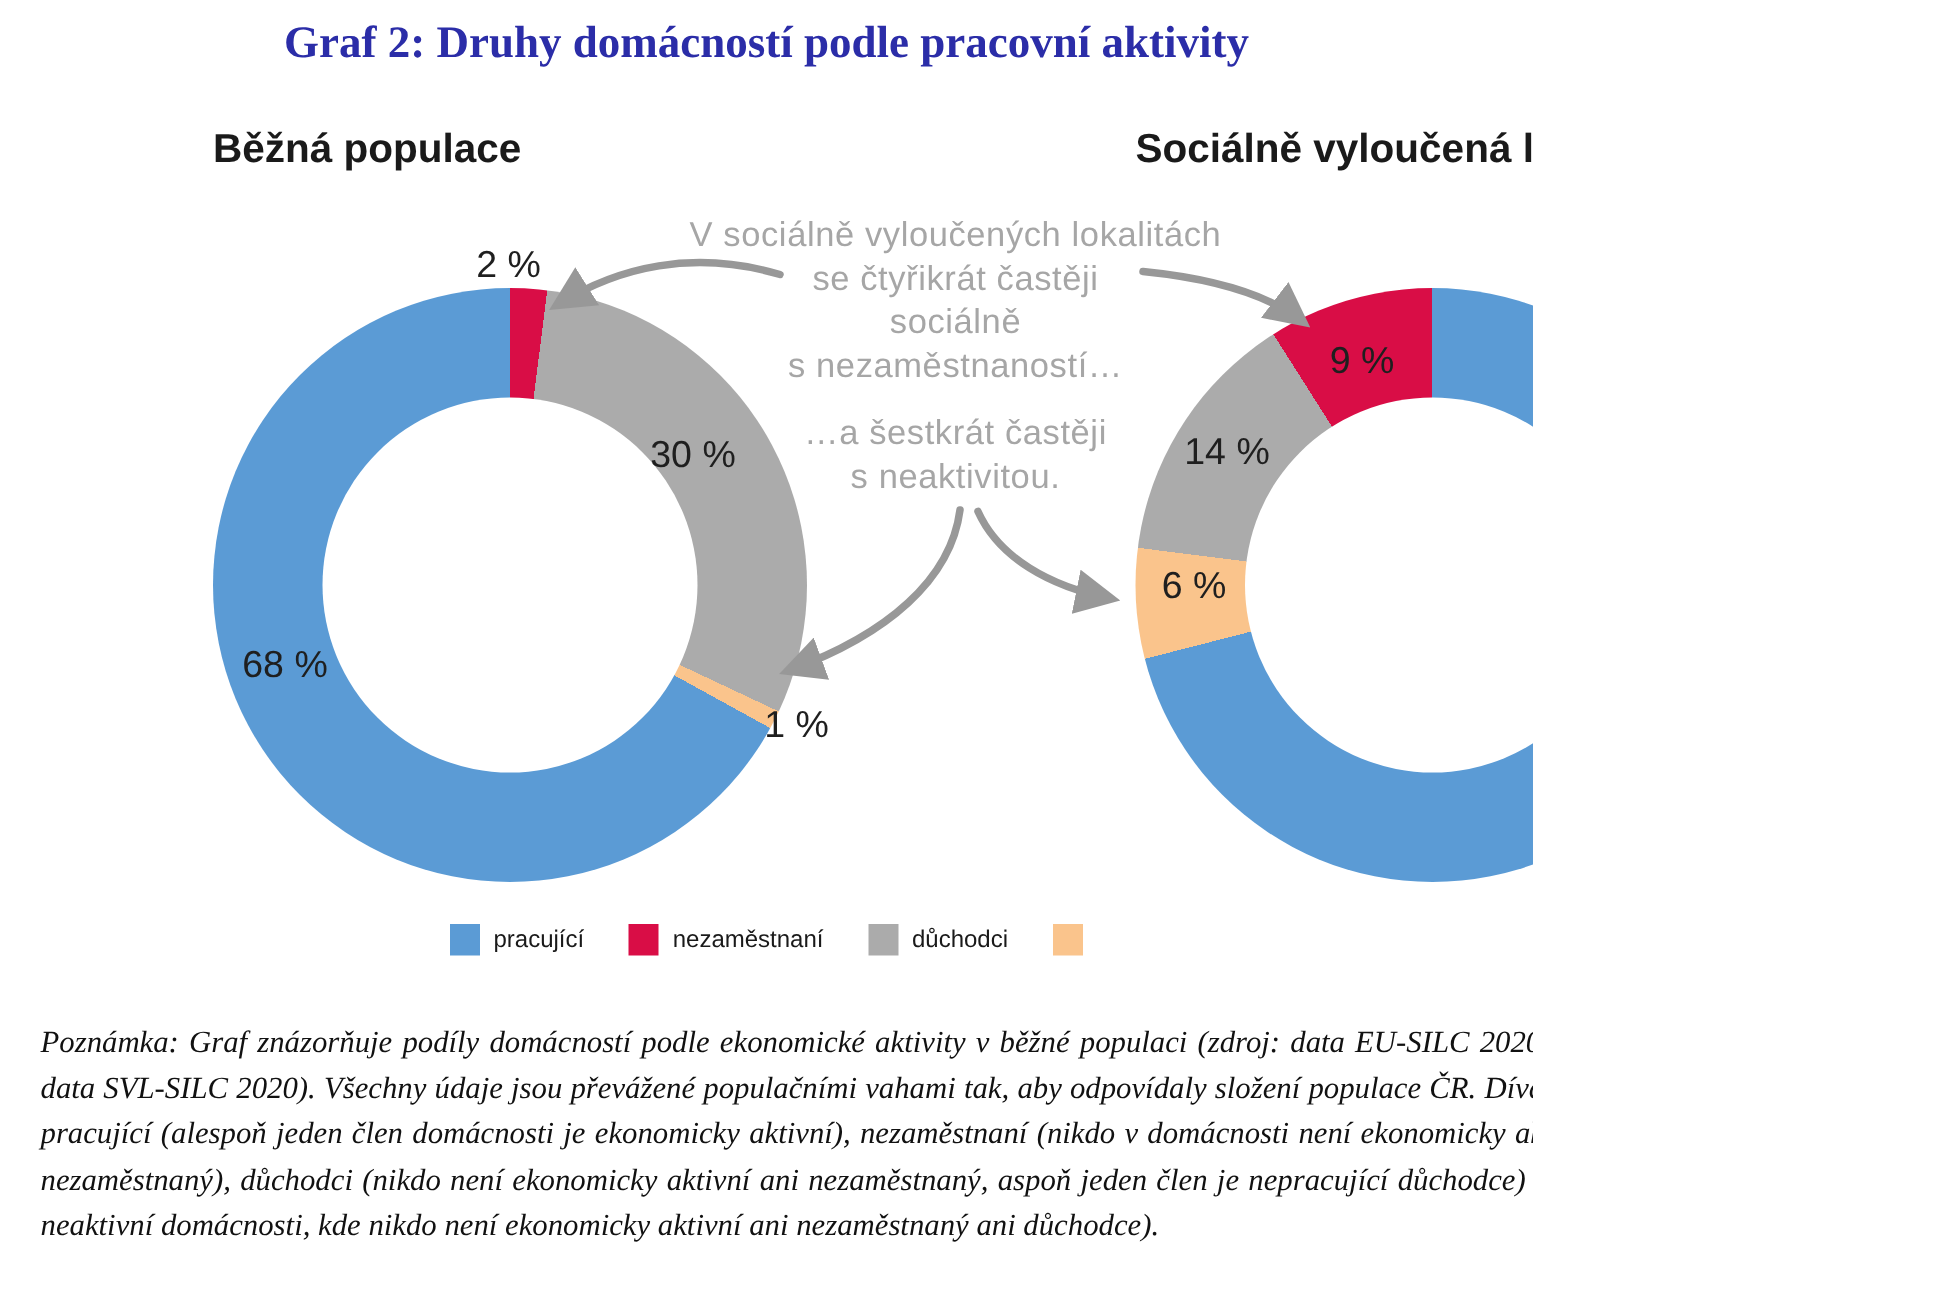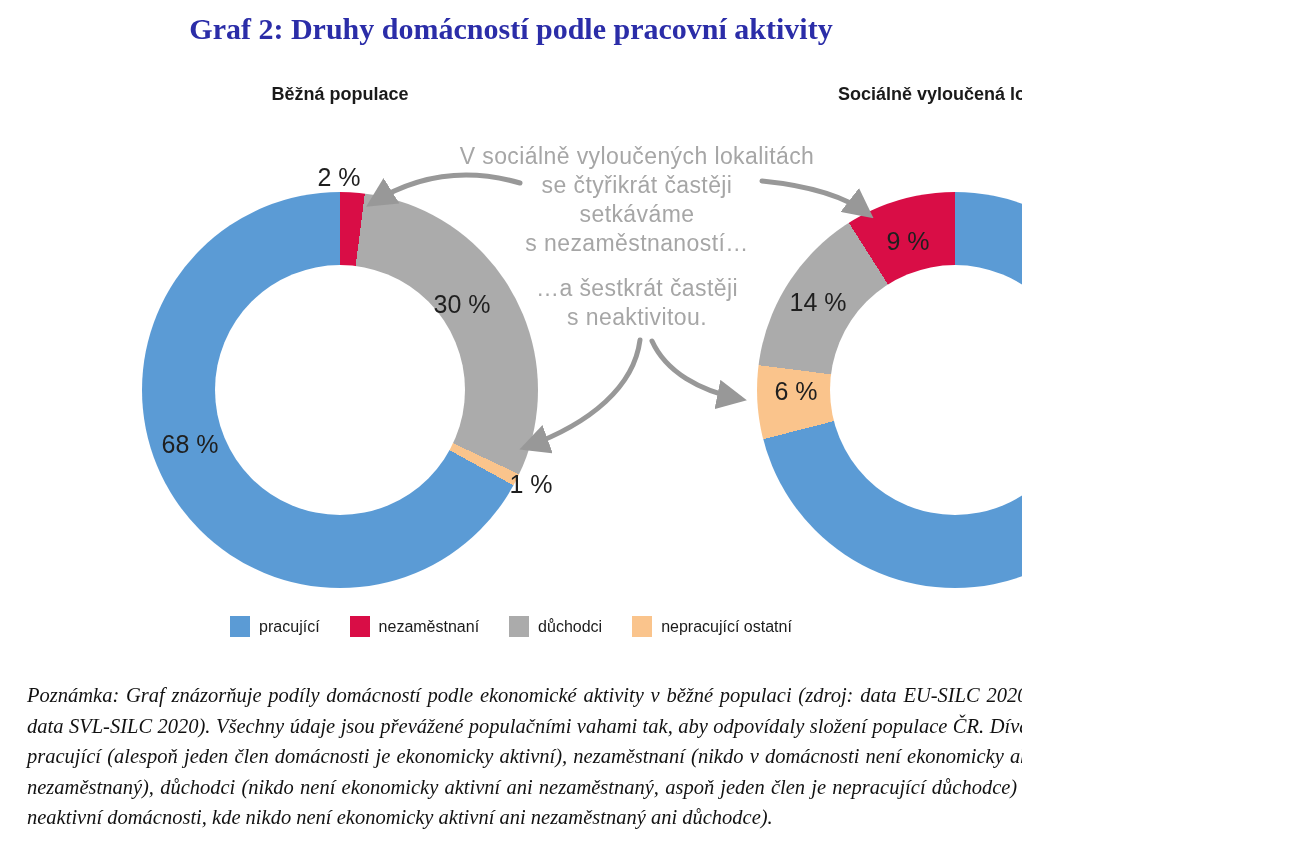--- a/index.html
+++ b/index.html
@@ -2,22 +2,22 @@
 <html lang="cs"><head>
 <meta charset="utf-8">
 <style>
   html,body{margin:0;padding:0;background:#fff;}
   .canvas{position:relative;width:1022px;height:868px;background:#fff;overflow:hidden;
           font-family:"Liberation Sans",sans-serif;}
 
   .main-title{position:absolute;top:12px;left:0;width:100%;text-align:center;
               font-family:"Liberation Serif",serif;font-weight:bold;font-size:30px;}
 
-  .chart-title{position:absolute;top:84px;width:396px;text-align:center;
-               font-size:18px;font-weight:bold;color:#1a1a1a;}
+  .chart-title{position:absolute;top:84px;width:396px;text-align:left;
+               font-size:27px;font-weight:bold;color:#1a1a1a;}
   .chart-title.left{left:142px;}
   .chart-title.right{left:757px;}
 
   .donut{position:absolute;top:192px;width:396px;height:396px;border-radius:50%;}
   .donut.left{left:142px;}
   .donut.right{left:757px;}
   .donut .hole{position:absolute;left:73px;top:73px;width:250px;height:250px;
                background:#fff;border-radius:50%;}
 
   .pct{position:absolute;transform:translate(-50%,-50%);font-size:25px;color:#1f1f1f;
@@ -67,21 +67,21 @@
   <span class="pct pl4">68 %</span>
 
   <span class="pct pr1">71 %</span>
   <span class="pct pr2">6 %</span>
   <span class="pct pr3">14 %</span>
   <span class="pct pr4">9 %</span>
 
   <div class="annotation top" style="color: rgb(166, 166, 166);">
     <span>V sociálně vyloučených lokalitách</span>
     <span>se čtyřikrát častěji</span>
-    <span>setkáváme</span>
+    <span>sociálně</span>
     <span>s nezaměstnaností…</span>
   </div>
   <div class="annotation bottom" style="color: rgb(166, 166, 166);">
     <span>…a šestkrát častěji</span>
     <span>s neaktivitou.</span>
   </div>
 
   <svg class="arrows" viewBox="0 0 1291 868" style="color: rgb(152, 152, 152);">
     <defs>
       <marker id="ah" markerUnits="strokeWidth" markerWidth="6" markerHeight="6" refX="4.6" refY="3" orient="auto">
@@ -102,19 +102,18 @@
     <div class="item">
       <span class="swatch" style="background: rgb(217, 13, 70);"></span>
       <span>nezaměstnaní</span>
     </div>
     <div class="item">
       <span class="swatch" style="background: rgb(171, 171, 171);"></span>
       <span>důchodci</span>
     </div>
     <div class="item">
       <span class="swatch" style="background: rgb(250, 196, 140);"></span>
-      <span>nepracující ostatní</span>
     </div>
   </div>
 
   <p class="footnote">Poznámka: Graf znázorňuje podíly domácností podle ekonomické aktivity v běžné populaci (zdroj: data EU-SILC 2020) a v populaci v SVL (zdroj: data SVL-SILC 2020). Všechny údaje jsou převážené populačními vahami tak, aby odpovídaly složení populace ČR. Díváme se na 4 typy domácností: pracující (alespoň jeden člen domácnosti je ekonomicky aktivní), nezaměstnaní (nikdo v domácnosti není ekonomicky aktivní a alespoň jeden člen je nezaměstnaný), důchodci (nikdo není ekonomicky aktivní ani nezaměstnaný, aspoň jeden člen je nepracující důchodce) a nepracující ostatní (ostatní neaktivní domácnosti, kde nikdo není ekonomicky aktivní ani nezaměstnaný ani důchodce).</p>
 
 </div>
 
 </body></html>

